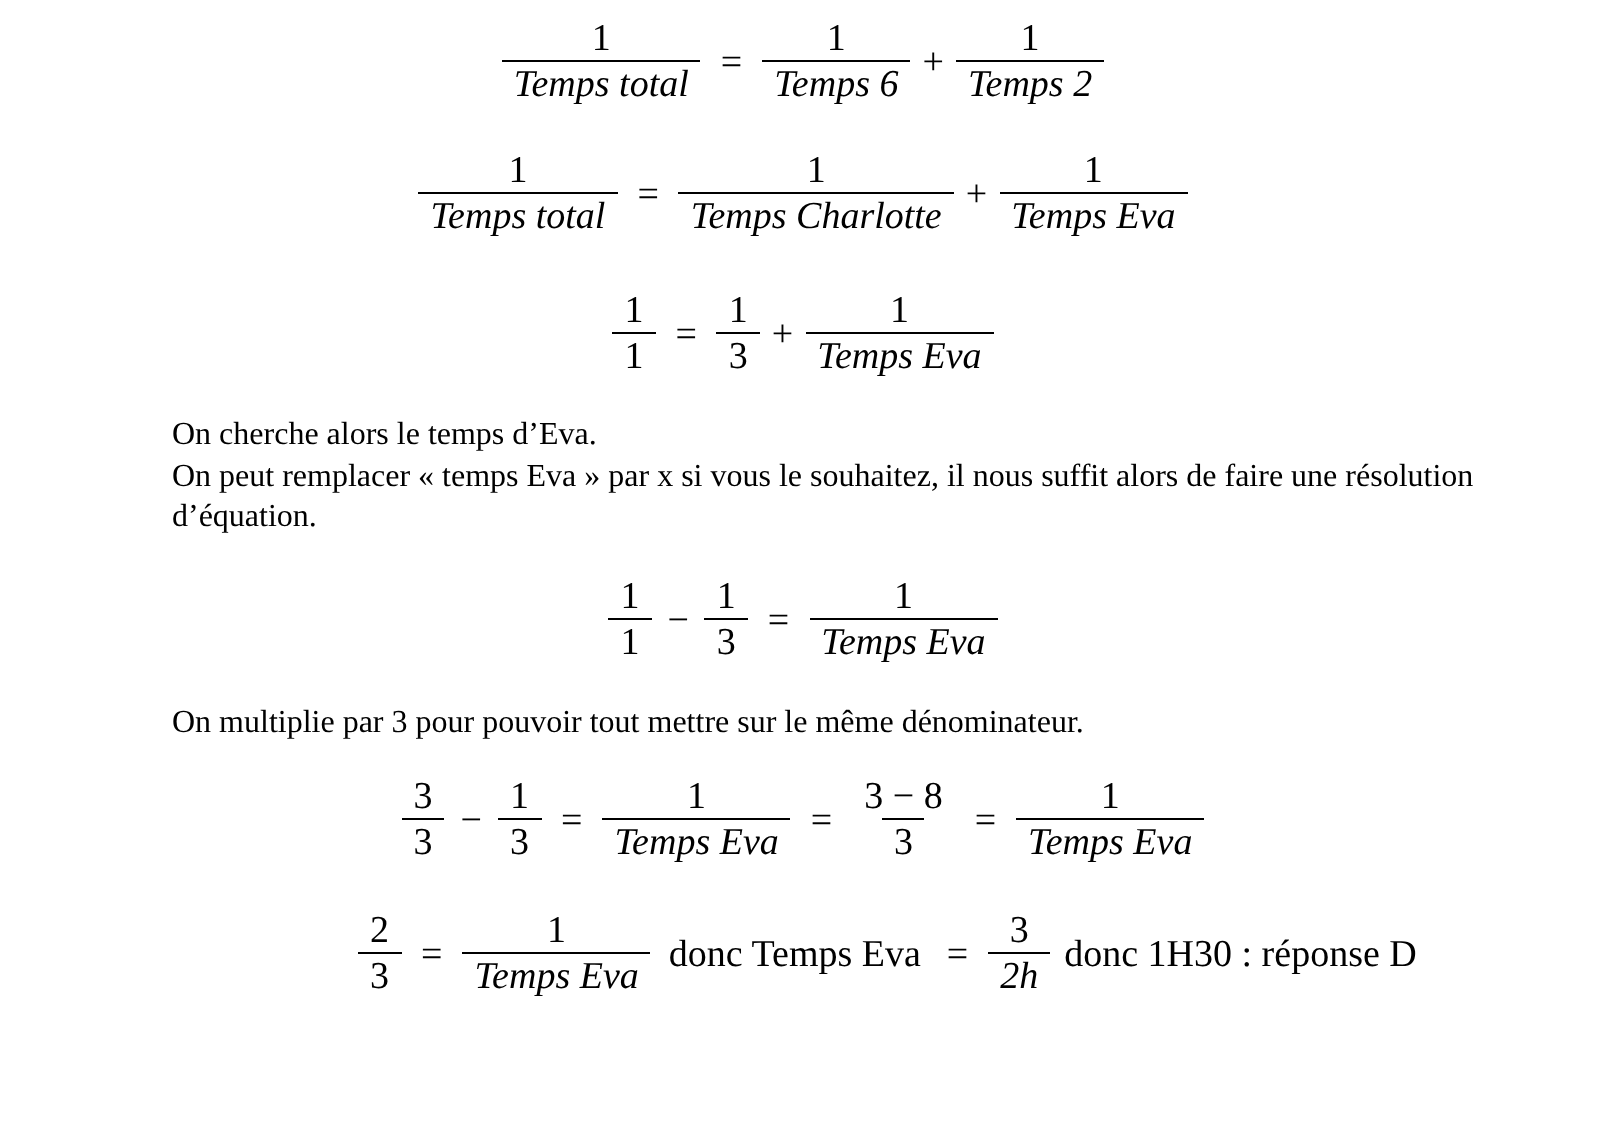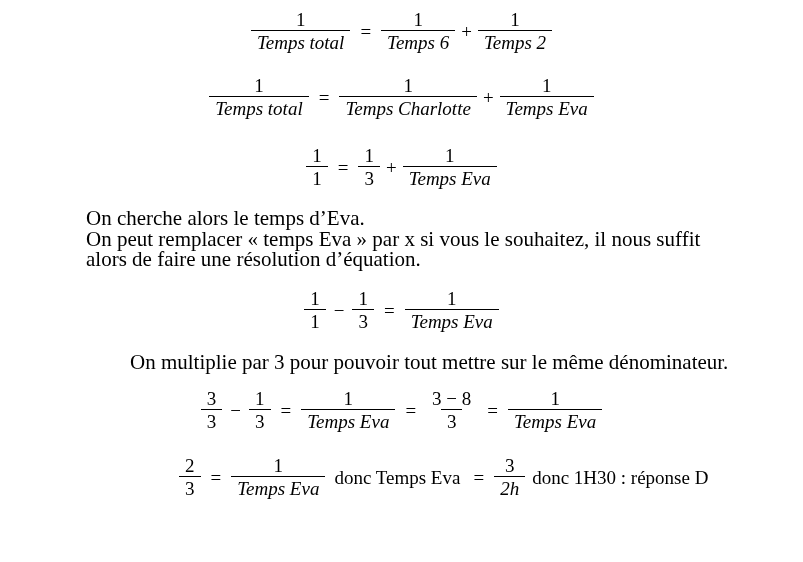--- a/index.html
+++ b/index.html
@@ -80,35 +80,35 @@
   
   .words {
     padding: 0 6px;
   }
   .words-tight { padding: 0 4px 0 4px; }
 
   
   .prose {
     position: absolute;
     font-family: "Liberation Serif", "DejaVu Serif", serif;
-    font-size: 21px;
+    font-size: 16px;
     line-height: 20.5px;
     color: #000;
   }
 
   
   #eq1 { top: 10px; }
   #eq2 { top: 76px; }
   #eq3 { top: 146px; }
   #eq4 { top: 289px; }
   #eq5 { top: 389px; }
   #eq6 { top: 456px; left: 176px; }
 
   #para1 { left: 86px; top: 208px; width: 660px; }
-  #para2 { left: 86px; top: 352px; width: 660px; margin-left: 44px; }
+  #para2 { left: 86px; top: 352px; width: 660px; }
 </style>
 </head>
 <body>
 
 <div class="page">
 
   <div class="eq centered" id="eq1">
     <span class="frac">
       <span class="num mup">1</span>
       <span class="den mit">Temps total</span>

